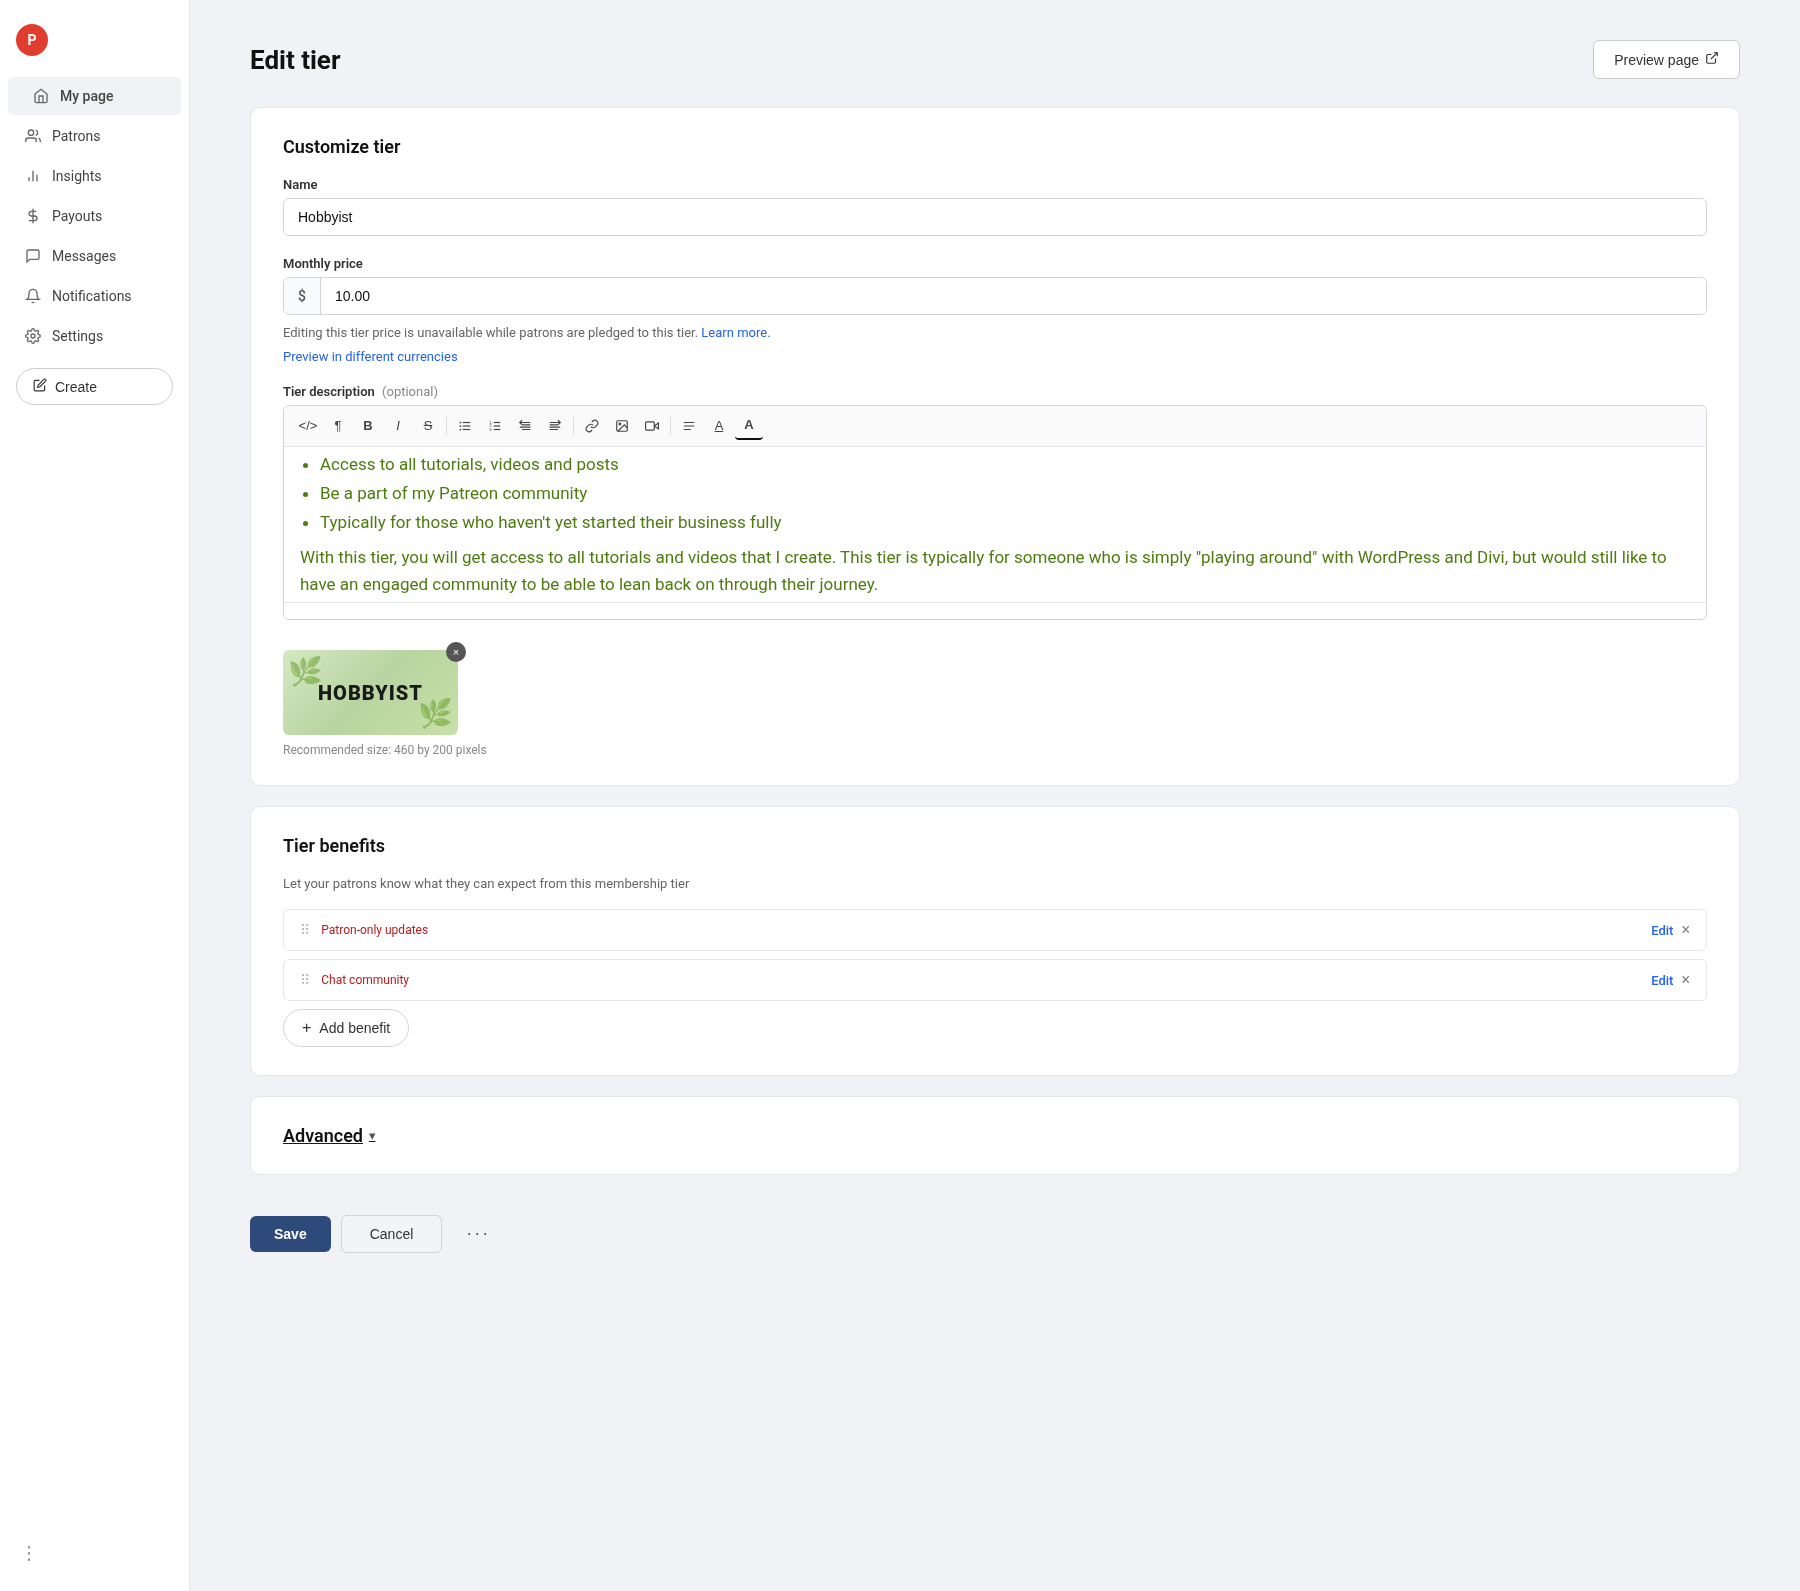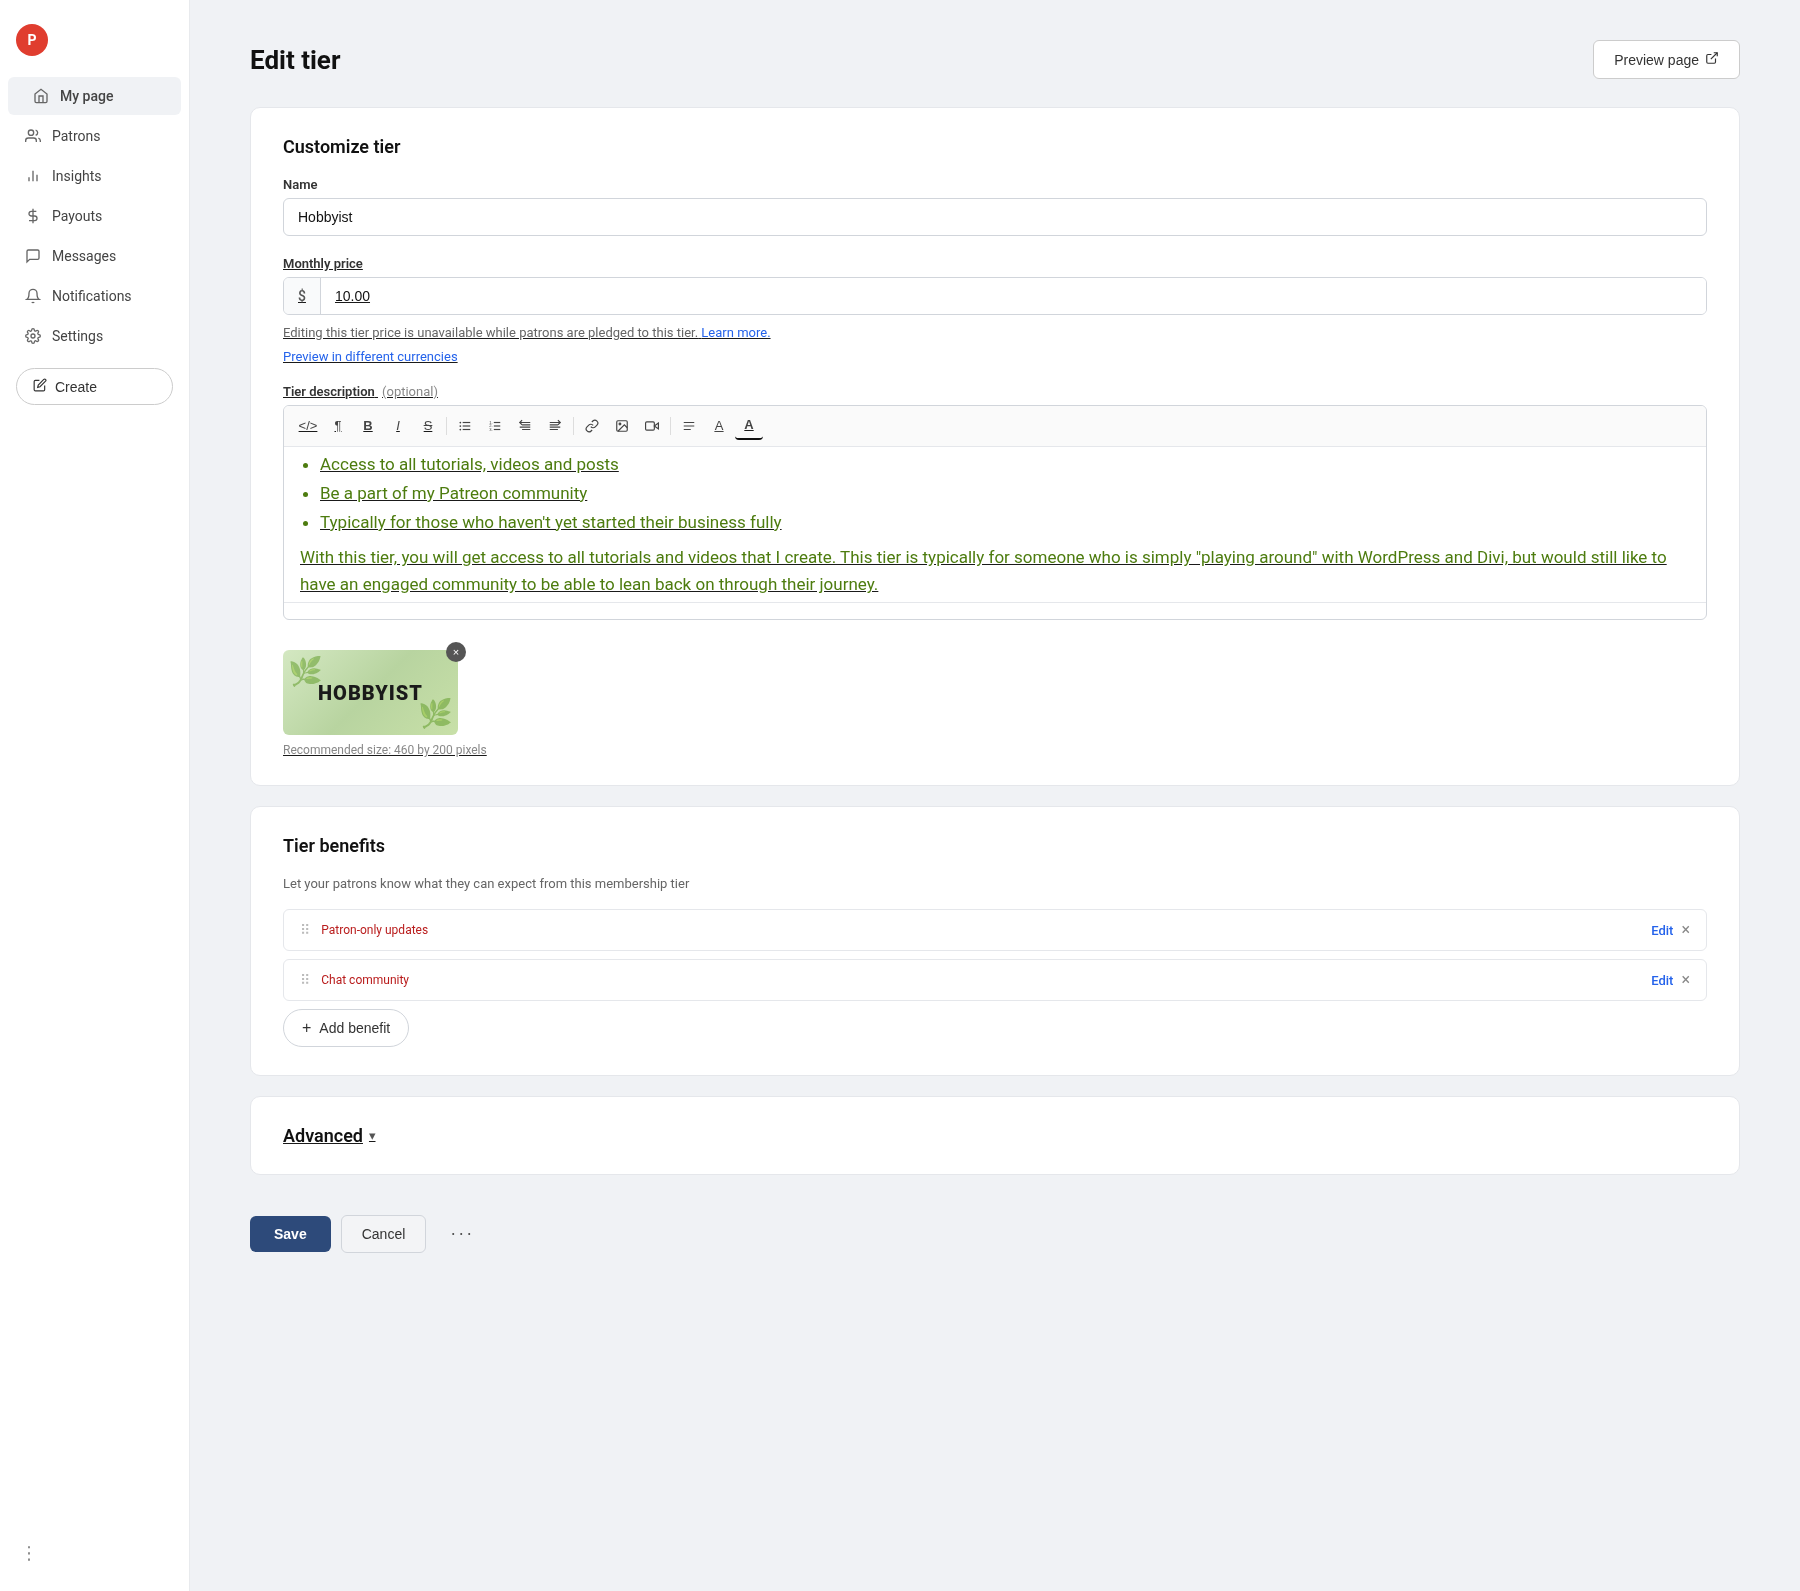--- a/index.html
+++ b/index.html
@@ -186,21 +186,21 @@
       color: #666;
       margin-top: 8px;
       line-height: 1.5;
     }
     .note-link {
       color: #2563eb;
       cursor: pointer;
       text-decoration: none;
     }
 
-    .section-gap { margin-top: 20px; text-decoration: underline; }
+    .section-gap { margin-top: 20px; }
 
     
     .editor-container {
       border: 1px solid #d1d5db;
       border-radius: 6px;
       overflow: hidden;
     }
     .editor-toolbar {
       display: flex;
       align-items: center;
@@ -392,21 +392,21 @@
       padding: 10px 24px;
       background: #2d4a7a;
       color: white;
       border: none;
       border-radius: 6px;
       font-size: 14px;
       font-weight: 600;
       cursor: pointer;
     }
     .cancel-btn {
-      padding: 10px 20px;
+      padding: 10px 28px;
       background: #f3f4f6;
       color: #333;
       border: 1px solid #d1d5db;
       border-radius: 6px;
       font-size: 14px;
       font-weight: 500;
       cursor: pointer;
     }
     .more-btn {
       padding: 10px 14px;

